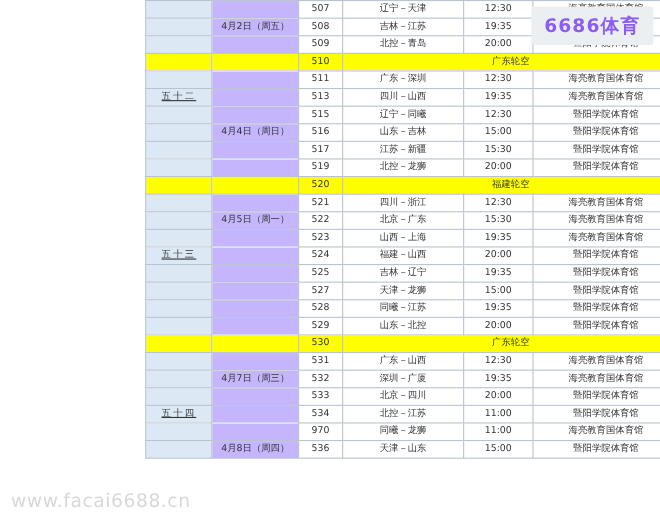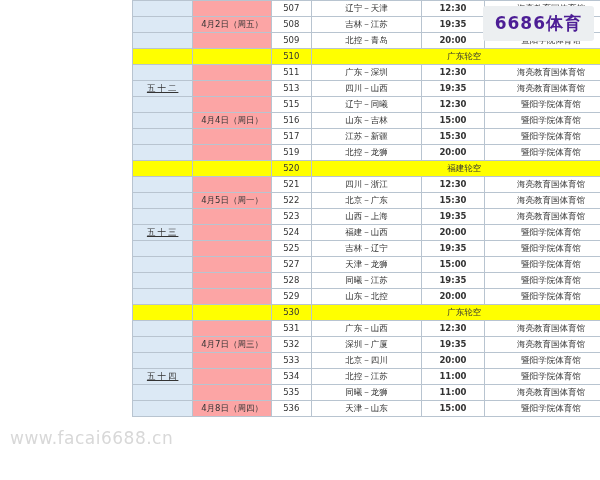--- a/index.html
+++ b/index.html
@@ -14,37 +14,37 @@
   }
   #sheet td{
     border:1px solid #b8c4d0;
     font-size:8.5px;line-height:1.0;
     height:15px;padding:0;
     text-align:center;vertical-align:middle;
     color:#333;
     white-space:nowrap;overflow:hidden;
   }
   .c-round{width:52px;background:#dce9f5;color:#333;font-size:11px;letter-spacing:2px;text-decoration:underline;}
-  .c-date{width:68px;background:#fca5a5;color:#333;font-size:9px;}
+  .c-date{width:68px;background:#c4b5fd;color:#333;font-size:9px;}
   .c-no{width:34px;background:#ffffff;color:#444;font-size:8.5px;}
   .c-match{width:96px;color:#2f52b0;font-size:9px;}
-  .c-time{width:54px;color:#444;font-size:8.5px;font-weight:bold;}
+  .c-time{width:54px;color:#444;font-size:8.5px;}
   .c-venue{width:116px;color:#2f52b0;font-size:9px;margin-top:12px;}
   .sep td{background:#ffff00;border:1px solid #b8c4d0;height:14px;}
   .sep .s-no{color:#333;font-size:8.5px;}
   .sep .s-label{color:#333;font-size:9px;}
   .logo{
     position:absolute;right:6px;top:6px;
-    background:#eceff1;color:#4c1d95;
+    background:#eceff1;color:#8b5cf6;
     font-size:17px;font-weight:bold;
     padding:6px 12px;border-radius:3px;
     letter-spacing:1px;
   }
   .watermark{
-    position:absolute;left:10px;bottom:32px;
+    position:absolute;left:10px;bottom:14px;
     color:#d8d8d8;font-size:17px;letter-spacing:0.5px;
   }
   .leftpad{position:absolute;left:0;top:0;width:132px;height:480px;background:#fff;}
 </style>
 </head>
 <body>
 
 <div class="leftpad"></div>
 
 <table id="sheet">
@@ -231,21 +231,21 @@
         <td class="c-round">五十四</td>
         <td class="c-date"></td>
         <td class="c-no">534</td>
         <td class="c-match">北控－江苏</td>
         <td class="c-time">11:00</td>
         <td class="c-venue">暨阳学院体育馆</td>
       </tr>
       <tr>
         <td class="c-round"></td>
         <td class="c-date"></td>
-        <td class="c-no">535</td>
+        <td class="c-no">970</td>
         <td class="c-match">同曦－龙狮</td>
         <td class="c-time">11:00</td>
         <td class="c-venue">海亮教育国体育馆</td>
       </tr>
       <tr>
         <td class="c-round"></td>
         <td class="c-date">4月8日（周四）</td>
         <td class="c-no">536</td>
         <td class="c-match">天津－山东</td>
         <td class="c-time">15:00</td>

